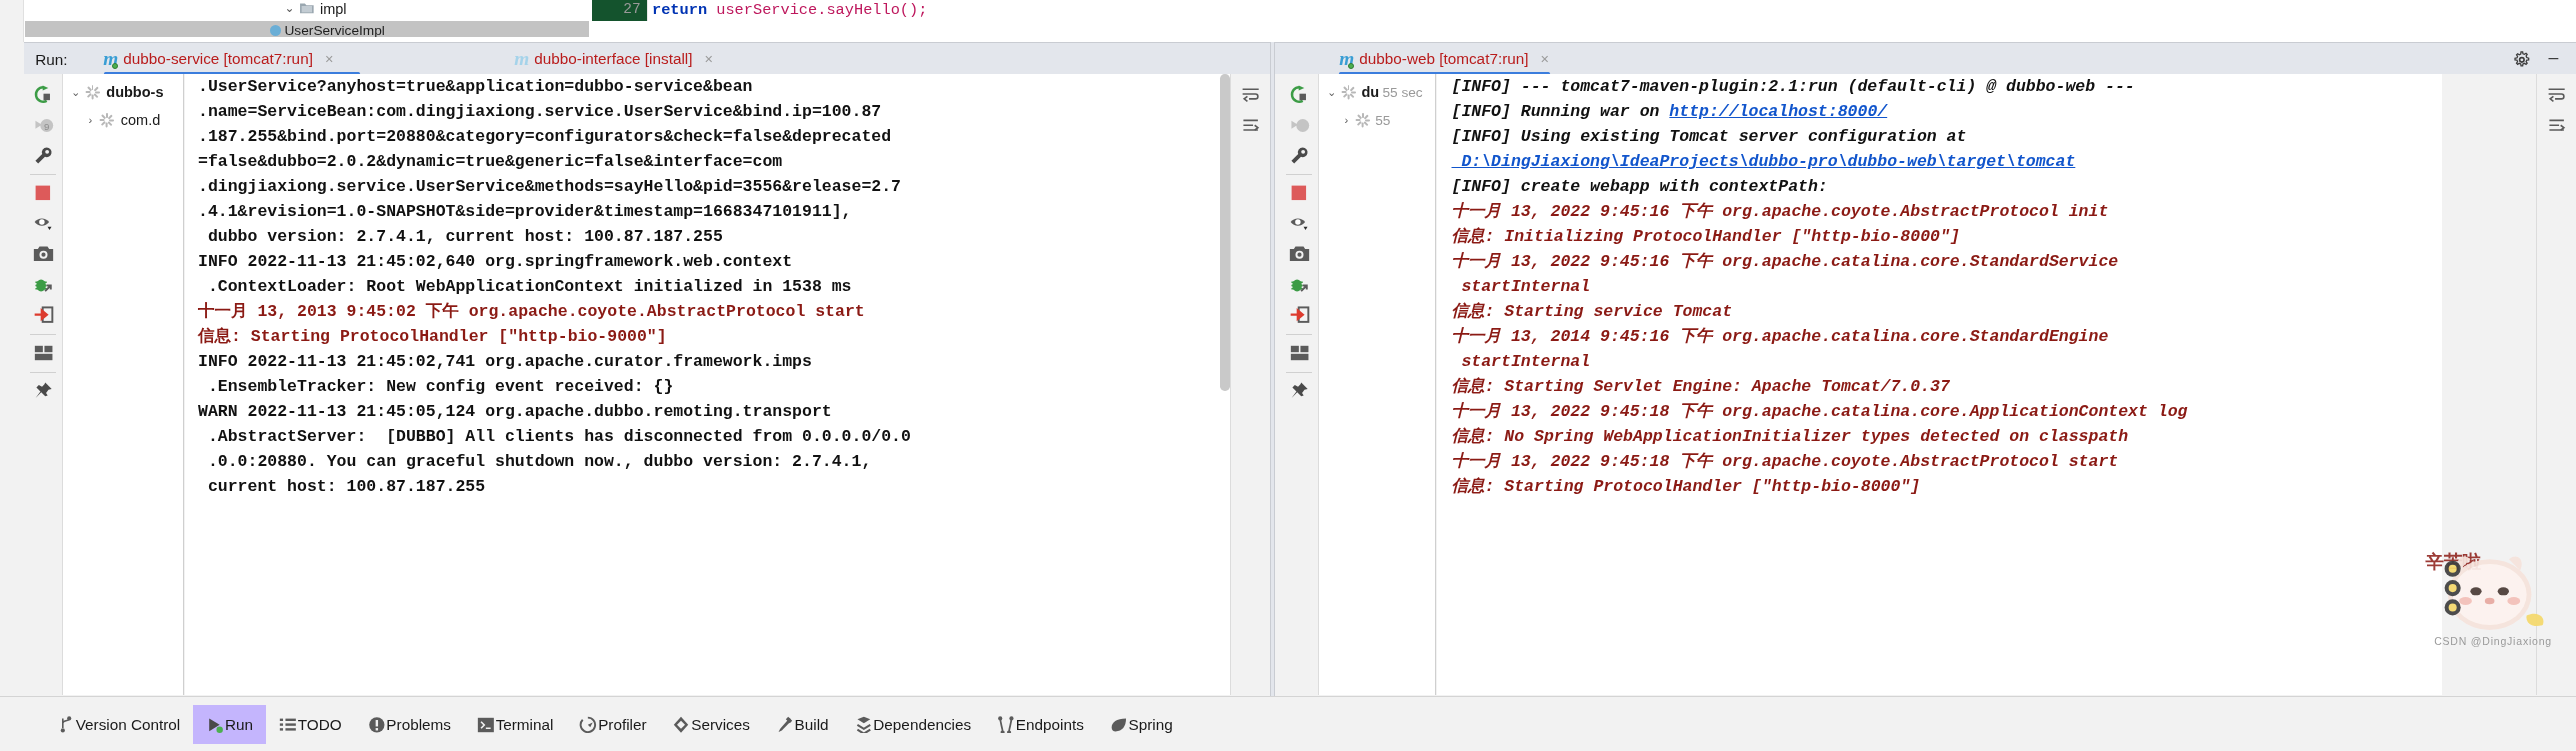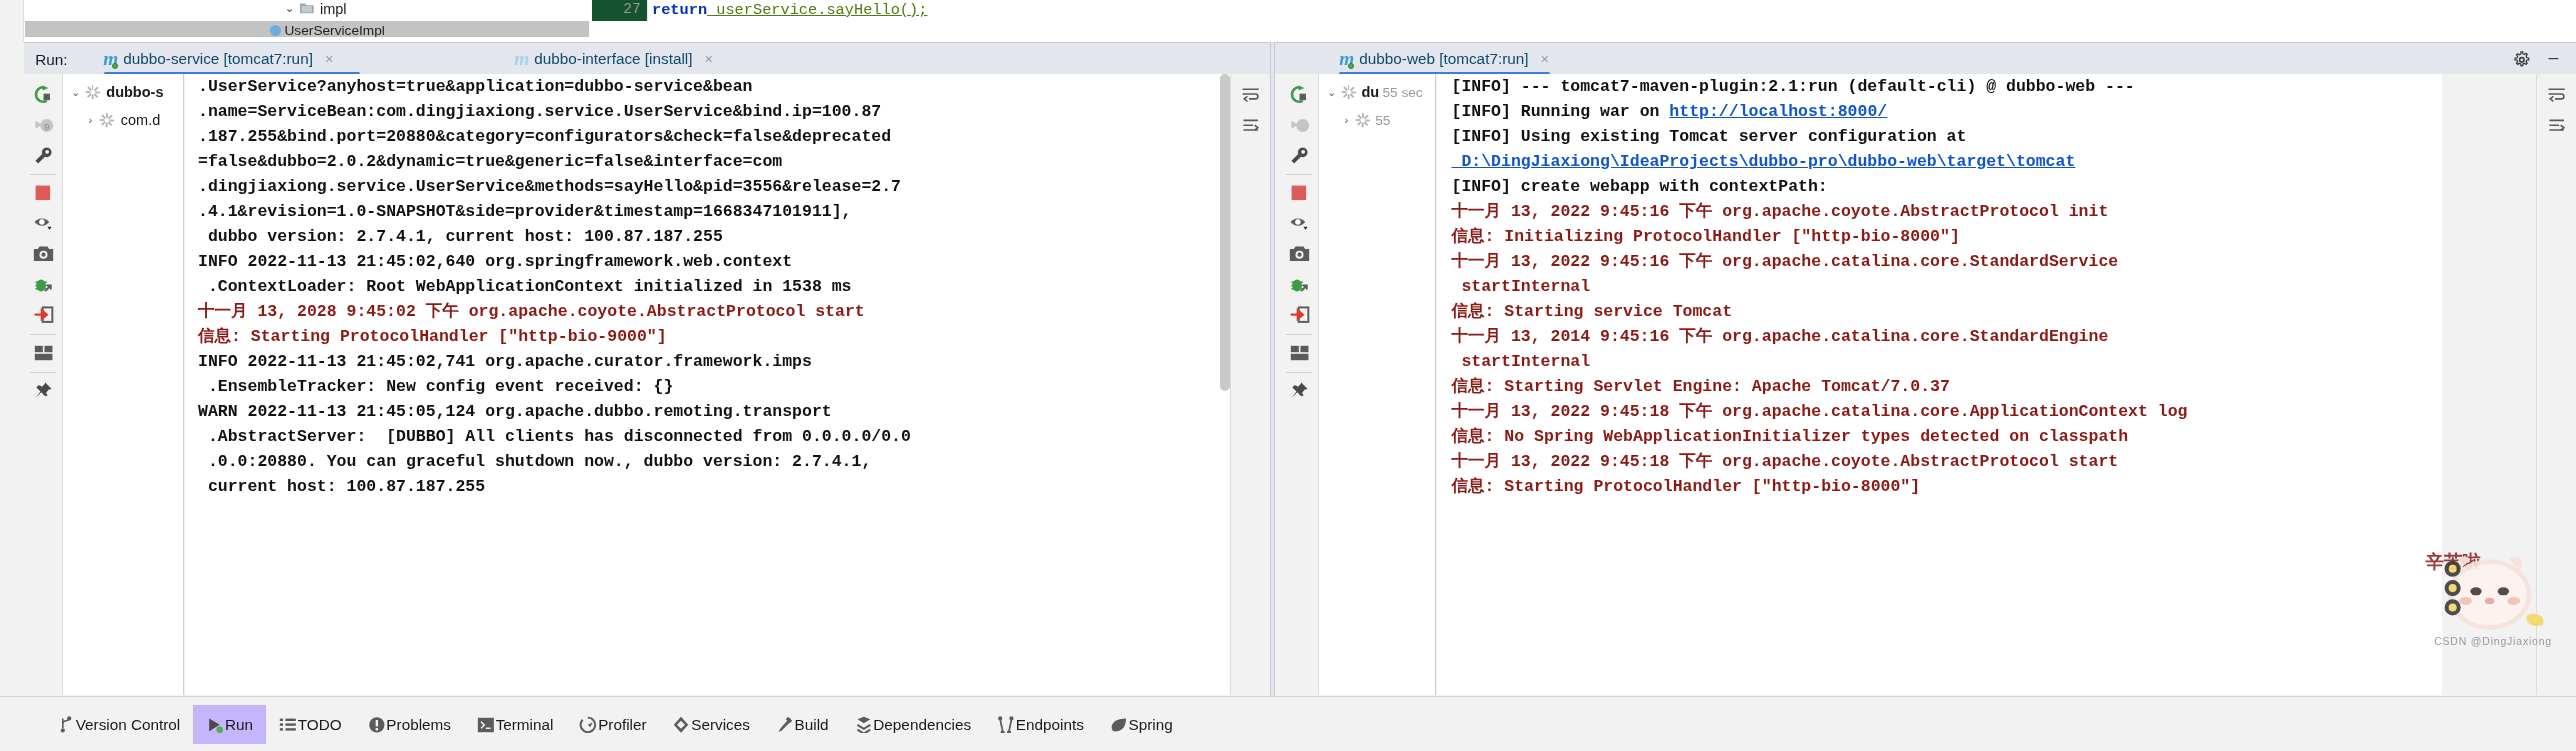--- a/index.html
+++ b/index.html
@@ -57,21 +57,21 @@
     position: absolute; right: 6.4px; top: 0.8px;
     font-size: 14.5px; color: #999999;
     font-family: "Liberation Mono", monospace;
   }
   #editor-code-line {
     position: absolute; left: 652px; top: 0px; height: 21px;
     font-family: "Liberation Mono", monospace; font-size: 15.3px; line-height: 21px;
     white-space: nowrap;
   }
   .kw-return { color: #0033b3; font-weight: bold; }
-  .ident-plain { color: #4d7c0f; text-decoration: underline; }
+  .ident-plain { color: #be185d; }
 
   
   #run-window {
     position: absolute; left: 0; top: 42px; width: 2576px; height: 654px;
     background: #f2f2f2;
   }
   #run-tabbar {
     position: absolute; left: 24px; top: 0px; width: 2552px; height: 32px;
     background: #e3e6ec; border-top: 0.8px solid #c9ccd2;
   }
@@ -90,21 +90,21 @@
     font-size: 19.3px; color: #3a9ed4;
     position: relative; display: inline-block; width: 15.3px;
   }
   .maven-m.dim { color: #a5d3ea; }
   .run-dot {
     position: absolute; left: 8.9px; bottom: 0.8px;
     width: 6.4px; height: 6.4px; border-radius: 50%;
     background: #4caf50; border: 0.8px solid #2e7d32;
   }
   .tab-text {
-    font-size: 15.3px; color: #0c4a6e; white-space: nowrap;
+    font-size: 15.3px; color: #b91c1c; white-space: nowrap;
   }
   .tab-close {
     font-size: 14.5px; color: #9a9a9a; margin-left: 7.2px; cursor: pointer;
   }
   .tab-underline {
     position: absolute; height: 3.2px; background: #3b7ddd; border-radius: 1.6px;
   }
   #tab-dubbo-service { left: 76px; }
   #tab-dubbo-interface { left: 487px; }
   #tab-dubbo-web { left: 1336px; }
@@ -170,21 +170,21 @@
   .console-line {
     font-family: "Liberation Mono", monospace;
     font-size: 16.5px; line-height: 25px;
     white-space: pre; height: 25px;
     font-weight: bold;
   }
   .c-black { color: #111111; }
   .c-red   { color: #8b1a14; }
   .c-link  { color: #1155cc; text-decoration: underline; }
   #left-console .console-line { padding-left: 13px; }
-  #right-console .console-line { padding-left: 14.5px; }
+  #right-console .console-line { padding-left: 14.5px; font-style: italic; }
 
   #left-scroll-col {
     position: absolute; left: 1206px; top: 0; width: 40px; height: 621px;
     background: #f2f2f2; border-left: 0.8px solid #dcdcdc;
   }
   #left-scrollbar {
     position: absolute; left: 1196px; top: 0px; width: 9.7px; height: 317px;
     background: #c9c9c9; border-radius: 4.8px;
   }
 
@@ -473,21 +473,21 @@
     <div id="left-console">
         <div class="console-line c-black">.UserService?anyhost=true&amp;application=dubbo-service&amp;bean</div>
         <div class="console-line c-black">.name=ServiceBean:com.dingjiaxiong.service.UserService&amp;bind.ip=100.87</div>
         <div class="console-line c-black">.187.255&amp;bind.port=20880&amp;category=configurators&amp;check=false&amp;deprecated</div>
         <div class="console-line c-black">=false&amp;dubbo=2.0.2&amp;dynamic=true&amp;generic=false&amp;interface=com</div>
         <div class="console-line c-black">.dingjiaxiong.service.UserService&amp;methods=sayHello&amp;pid=3556&amp;release=2.7</div>
         <div class="console-line c-black">.4.1&amp;revision=1.0-SNAPSHOT&amp;side=provider&amp;timestamp=1668347101911],</div>
         <div class="console-line c-black"> dubbo version: 2.7.4.1, current host: 100.87.187.255</div>
         <div class="console-line c-black">INFO 2022-11-13 21:45:02,640 org.springframework.web.context</div>
         <div class="console-line c-black"> .ContextLoader: Root WebApplicationContext initialized in 1538 ms</div>
-        <div class="console-line c-red">十一月 13, 2028 9:45:02 下午 org.apache.coyote.AbstractProtocol start</div>
+        <div class="console-line c-red">十一月 13, 2013 9:45:02 下午 org.apache.coyote.AbstractProtocol start</div>
         <div class="console-line c-red">信息: Starting ProtocolHandler ["http-bio-9000"]</div>
         <div class="console-line c-black">INFO 2022-11-13 21:45:02,741 org.apache.curator.framework.imps</div>
         <div class="console-line c-black"> .EnsembleTracker: New config event received: {}</div>
         <div class="console-line c-black">WARN 2022-11-13 21:45:05,124 org.apache.dubbo.remoting.transport</div>
         <div class="console-line c-black"> .AbstractServer:  [DUBBO] All clients has disconnected from 0.0.0.0/0.0</div>
         <div class="console-line c-black"> .0.0:20880. You can graceful shutdown now., dubbo version: 2.7.4.1,</div>
         <div class="console-line c-black"> current host: 100.87.187.255</div>
       </div>
     <div id="left-scrollbar"></div>
 

